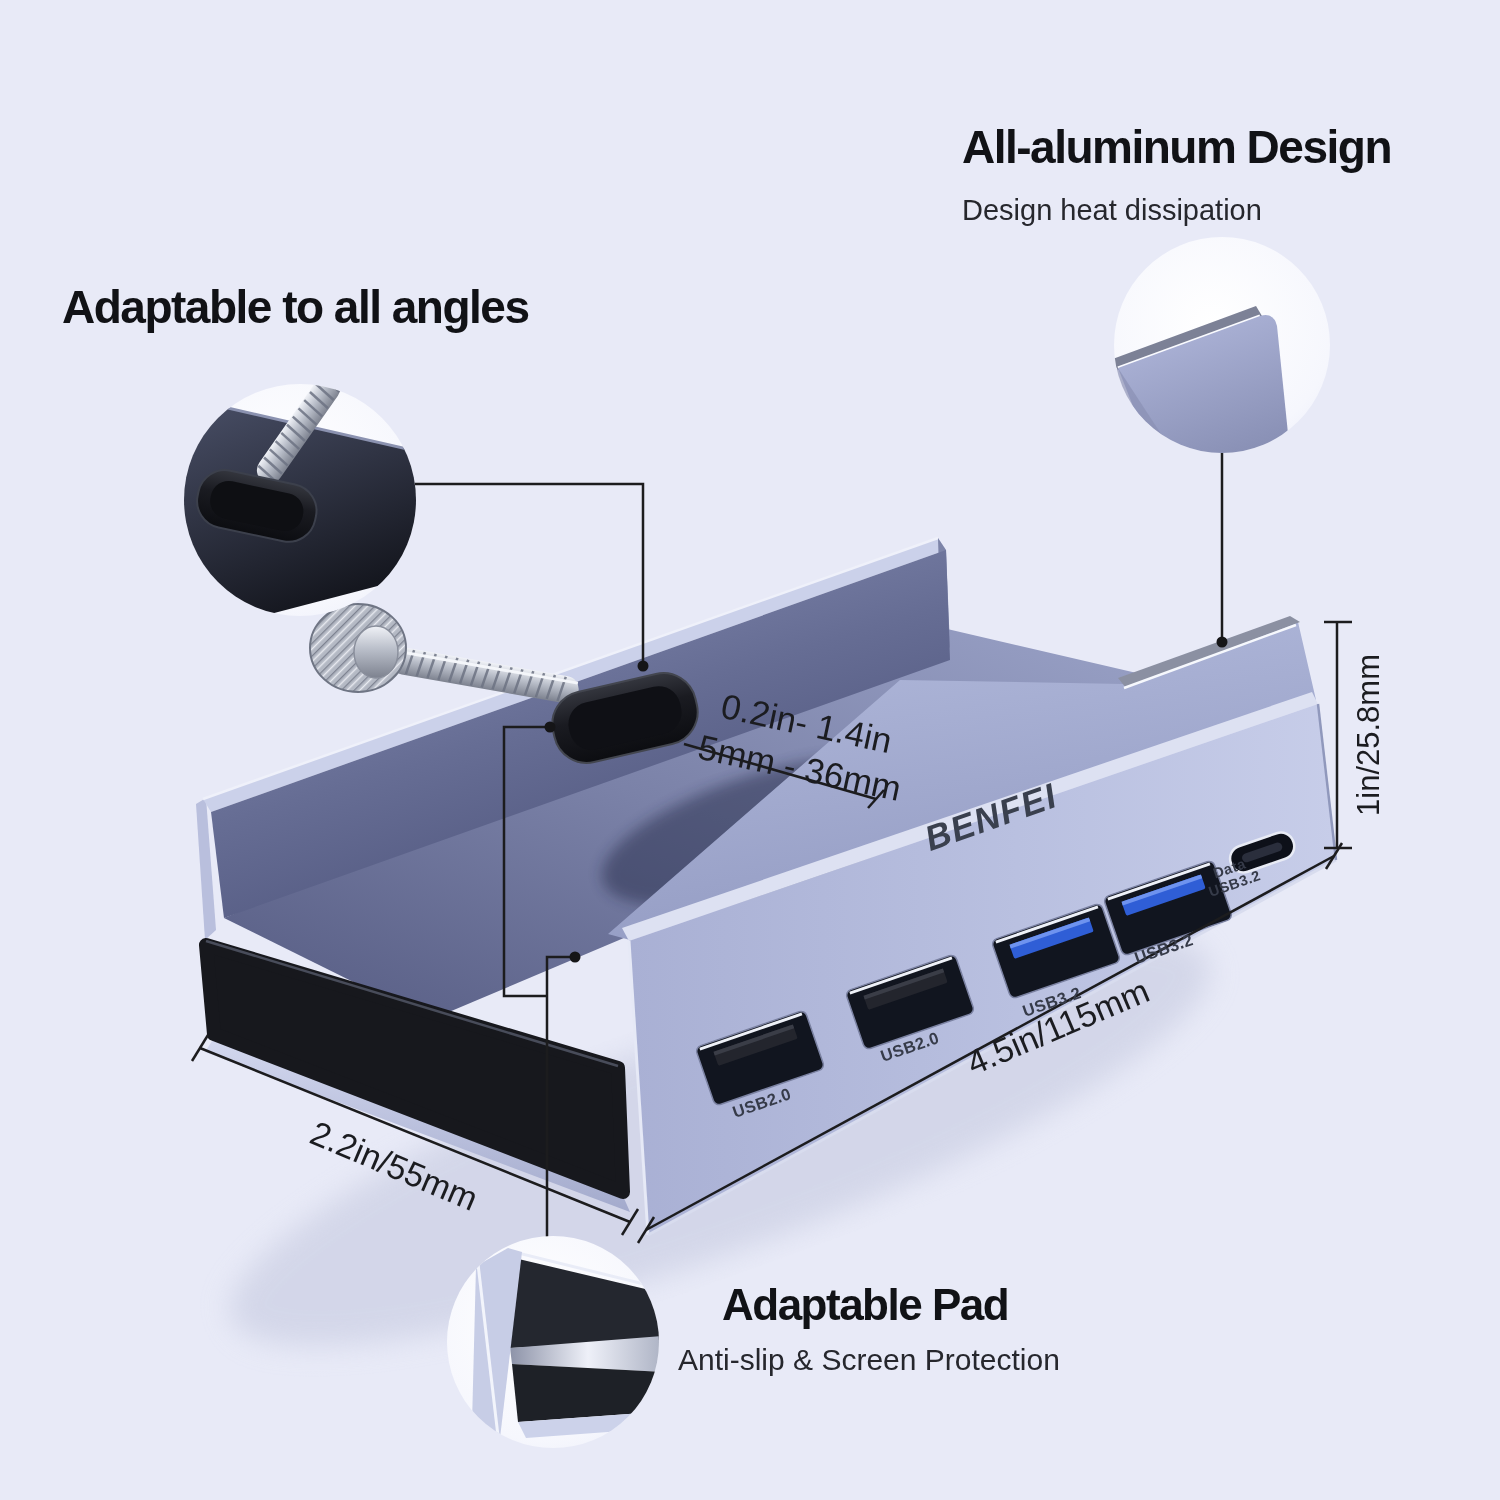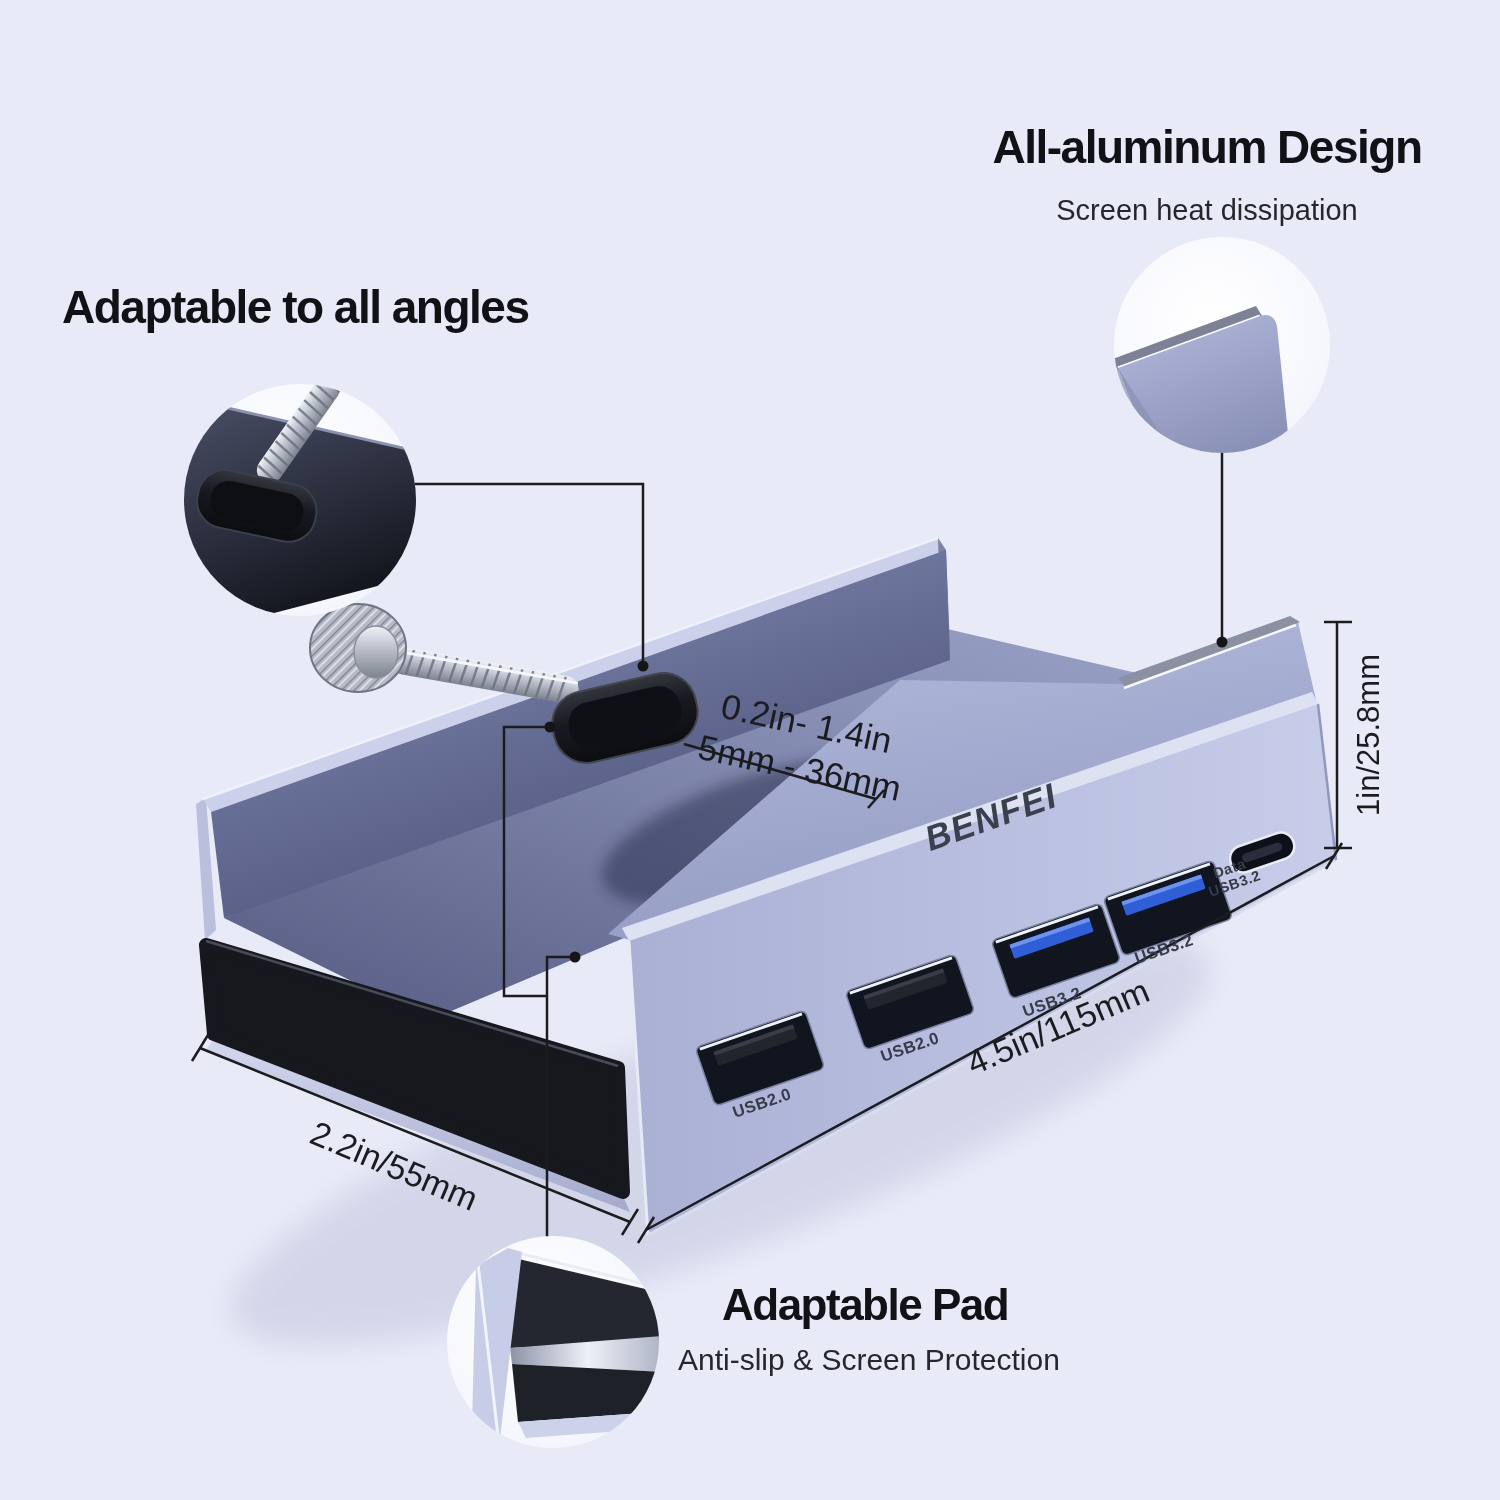--- a/index.html
+++ b/index.html
@@ -7,21 +7,21 @@
     position:relative;
     width:1500px;height:1500px;
     background:#e8eaf7;
     font-family:"Liberation Sans",sans-serif;
     overflow:hidden;
   }
   .canvas svg{position:absolute;left:0;top:0;}
   .txt{position:absolute;color:#16171b;white-space:nowrap;}
   .h1{font-weight:bold;font-size:46px;letter-spacing:-1.5px;color:#111216;}
   .h2{font-size:29px;color:#26272d;}
-  .h1-center{text-align:center;}
+  .h1-center{}
   .dim{font-size:34px;color:#1b1c20;}
   .dim-small{font-size:31px;}
   .port-label{font-size:16.5px;font-weight:bold;color:#363b49;letter-spacing:.5px;}
   .port-label-2l{font-size:14.5px;line-height:16px;text-align:center;}
   .brand{font-size:35px;font-weight:bold;font-style:italic;color:#3a404e;letter-spacing:1.5px;}
 </style>
 </head>
 <body>
 
 <div class="canvas">
@@ -273,21 +273,21 @@
         <polygon points="512,1364 666,1372 656,1412 518,1422" fill="#1e2127"></polygon>
         <polygon points="518,1422 656,1412 662,1428 526,1438" fill="#ccd2ea"></polygon>
         <polygon points="476,1266 508,1248 522,1252 500,1438 472,1424" fill="#c7cde6"></polygon>
         <path d="M478,1264 L498,1436" stroke="#f2f4fb" stroke-width="3" fill="none"></path>
       </g>
     </g>
   </svg>
 
   <div class="txt h1" style="left:62px;top:280px;">Adaptable to all angles</div>
   <div class="txt h1 h1-center" style="left:962px;top:120px;width:490px;">All-aluminum Design</div>
-  <div class="txt h2 h1-center" style="left:962px;top:194px;width:490px;">Screen heat dissipation</div>
+  <div class="txt h2 h1-center" style="left:962px;top:194px;width:490px;">Design heat dissipation</div>
   <div class="txt h1" style="left:722px;top:1280px;font-size:44px;">Adaptable Pad</div>
   <div class="txt h2" style="left:678px;top:1343px;font-size:30px;">Anti-slip &amp; Screen Protection</div>
 
   <div class="txt dim" style="left:726px;top:686px;transform:rotate(12deg);transform-origin:left top;font-size:35px;">0.2in- 1.4in</div>
   <div class="txt dim" style="left:703px;top:727px;transform:rotate(12deg);transform-origin:left top;font-size:35px;">5mm - 36mm</div>
   <div class="txt dim dim-small" style="left:1369px;top:735px;transform:translate(-50%,-50%) rotate(-90deg);">1in/25.8mm</div>
   <div class="txt dim" style="left:1058px;top:1027px;transform:translate(-50%,-50%) rotate(-23deg);">4.5in/115mm</div>
   <div class="txt dim" style="left:394px;top:1166px;transform:translate(-50%,-50%) rotate(23deg);">2.2in/55mm</div>
 
   <div class="txt brand" style="left:991px;top:817px;transform:translate(-50%,-50%) rotate(-19.5deg);">BENFEI</div>

